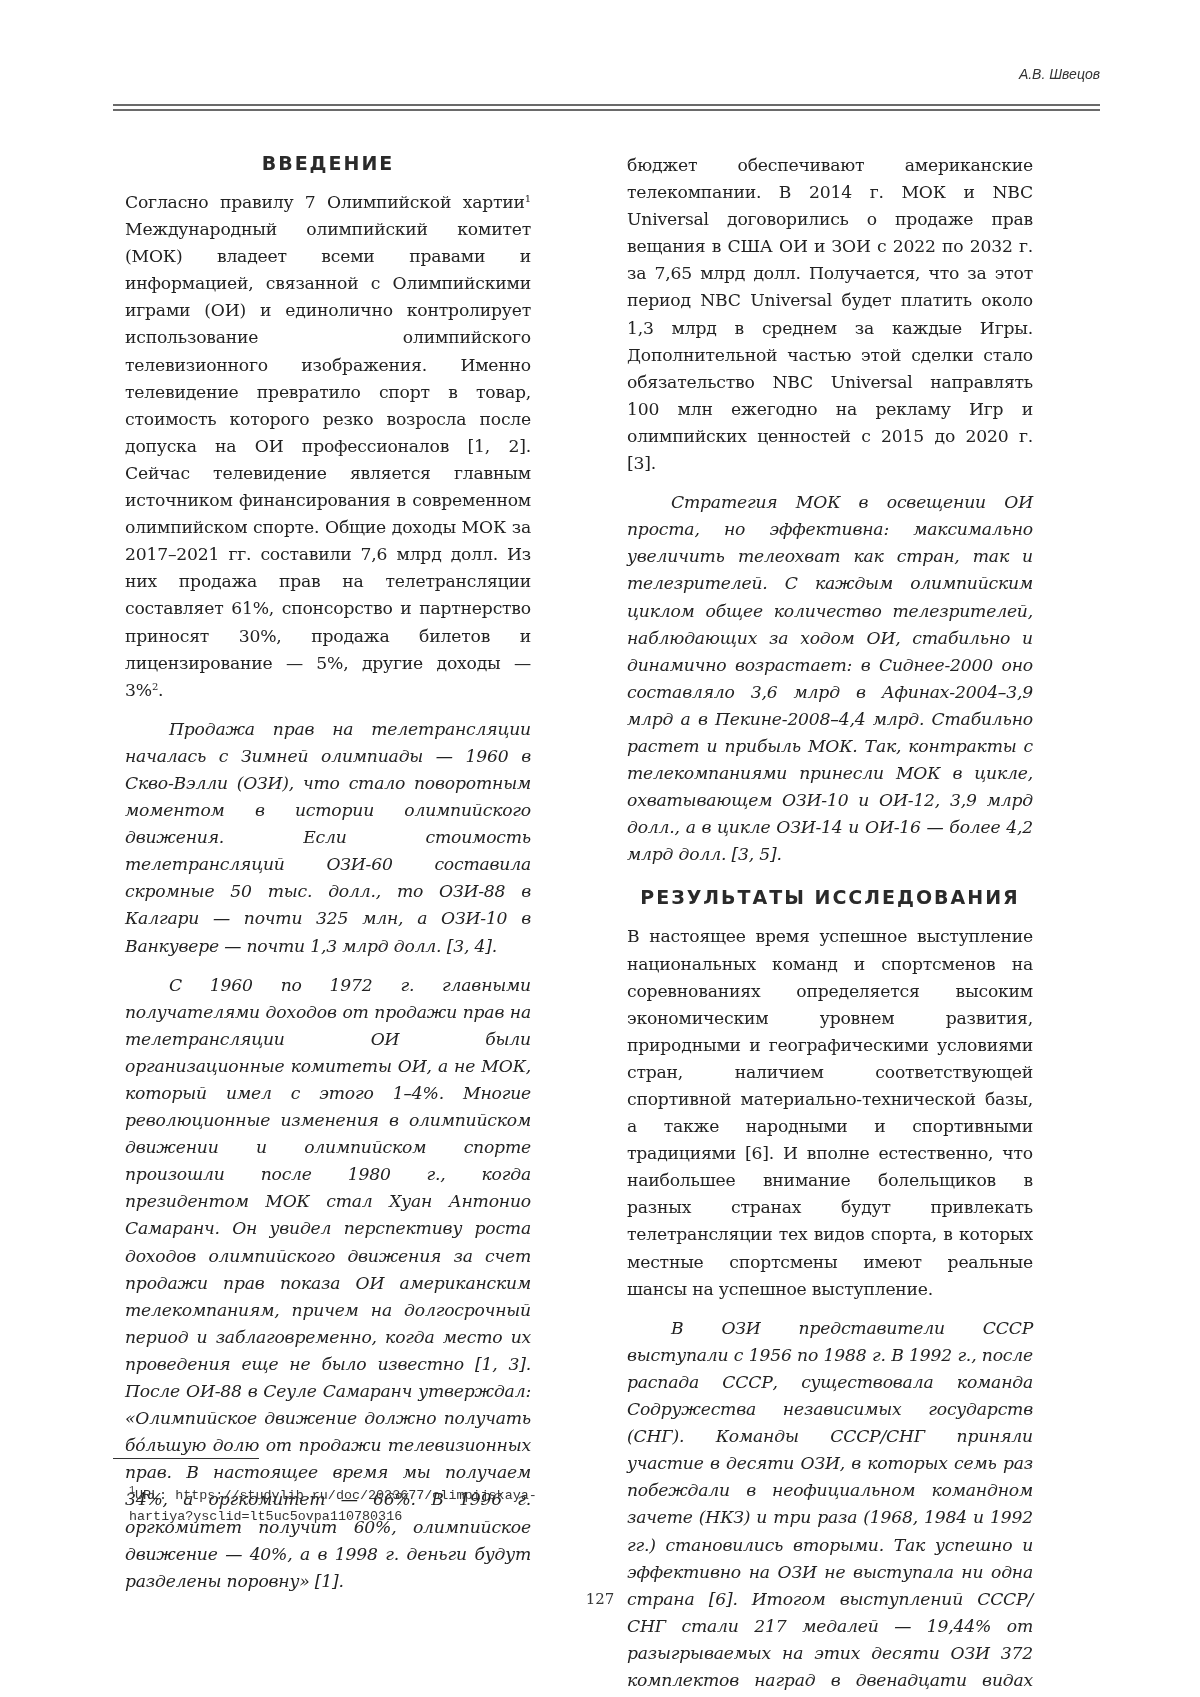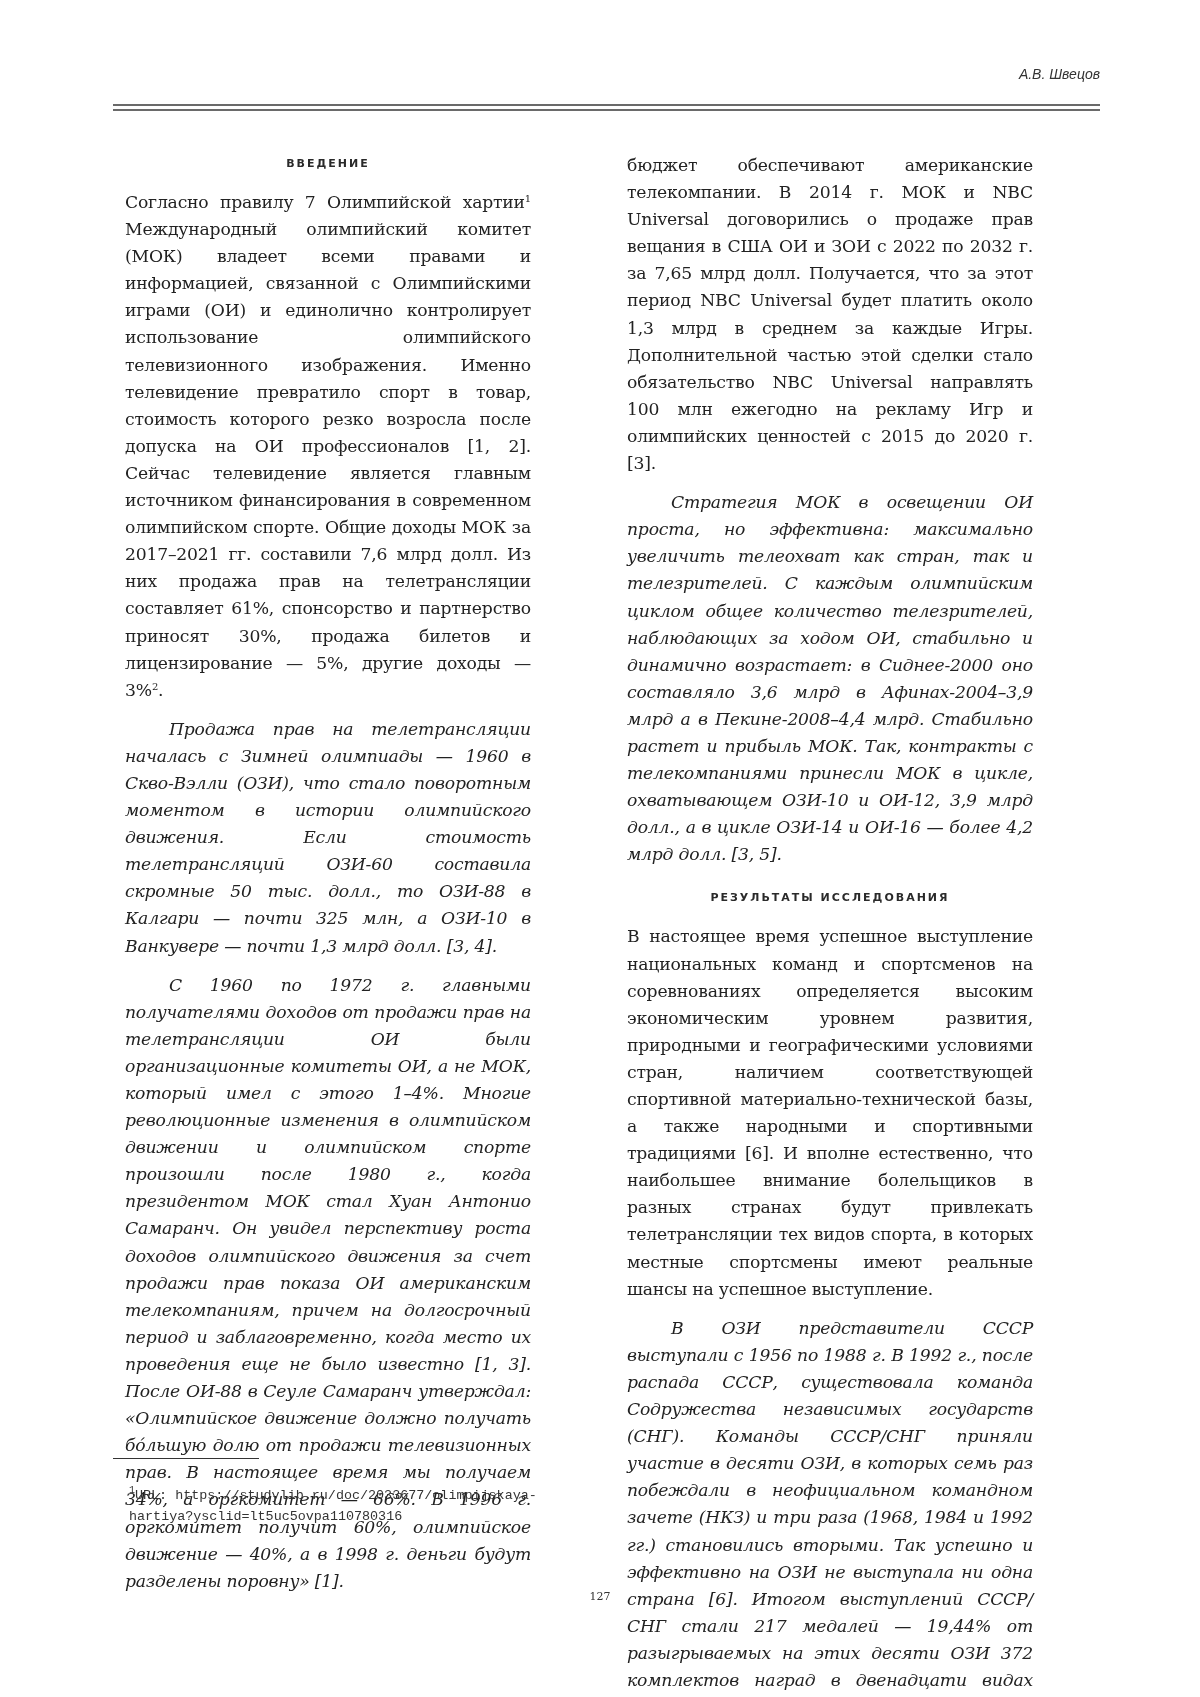--- a/index.html
+++ b/index.html
@@ -22,37 +22,37 @@
     font-size: 17.2px; line-height: 27.1px; text-align: justify;
     letter-spacing: -0.2px;
   }
   .col-left { left: 113px; }
   .col-right { left: 615px; top: 140px; }
   .col p { margin: 12px; hyphens: manual; }
   .col p.indent { text-indent: 44px; font-style: italic; }
   h2.section {
     margin: 0; text-align: center;
     font-family: "DejaVu Sans", "Liberation Sans", sans-serif;
-    font-weight: bold; font-size: 11px; letter-spacing: 2px; line-height: 27px;
+    font-weight: bold; font-size: 19px; letter-spacing: 2px; line-height: 27px;
     color: #2a2a2a;
   }
   .col-right h2.section { margin-top: 16px; }
   sup { font-size: 10px; line-height: 0; vertical-align: 6px; }
   .fn-rule {
     position: absolute; left: 113px; top: 1458px; width: 146px; height: 0;
     border-top: 1.5px solid #333;
   }
   .footnotes {
     position: absolute; left: 113px; top: 1470px; width: 440px;
     font-size: 13.4px; line-height: 20.5px; color: #333;
   }
   .footnotes .fn { margin: 16px; word-break: break-all; font-family: Liberation Mono, monospace; }
   .page-number {
     position: absolute; left: 0; right: 0; top: 1590px; text-align: center;
-    font-size: 11px; color: #333;
+    font-size: 15px; color: #333;
   }
 </style>
 </head>
 <body>
 
 <div class="running-head">А.В. Швецов</div>
 <div class="head-rule"></div>
 
 <div class="col col-left">
   <h2 class="section">ВВЕДЕНИЕ</h2>

